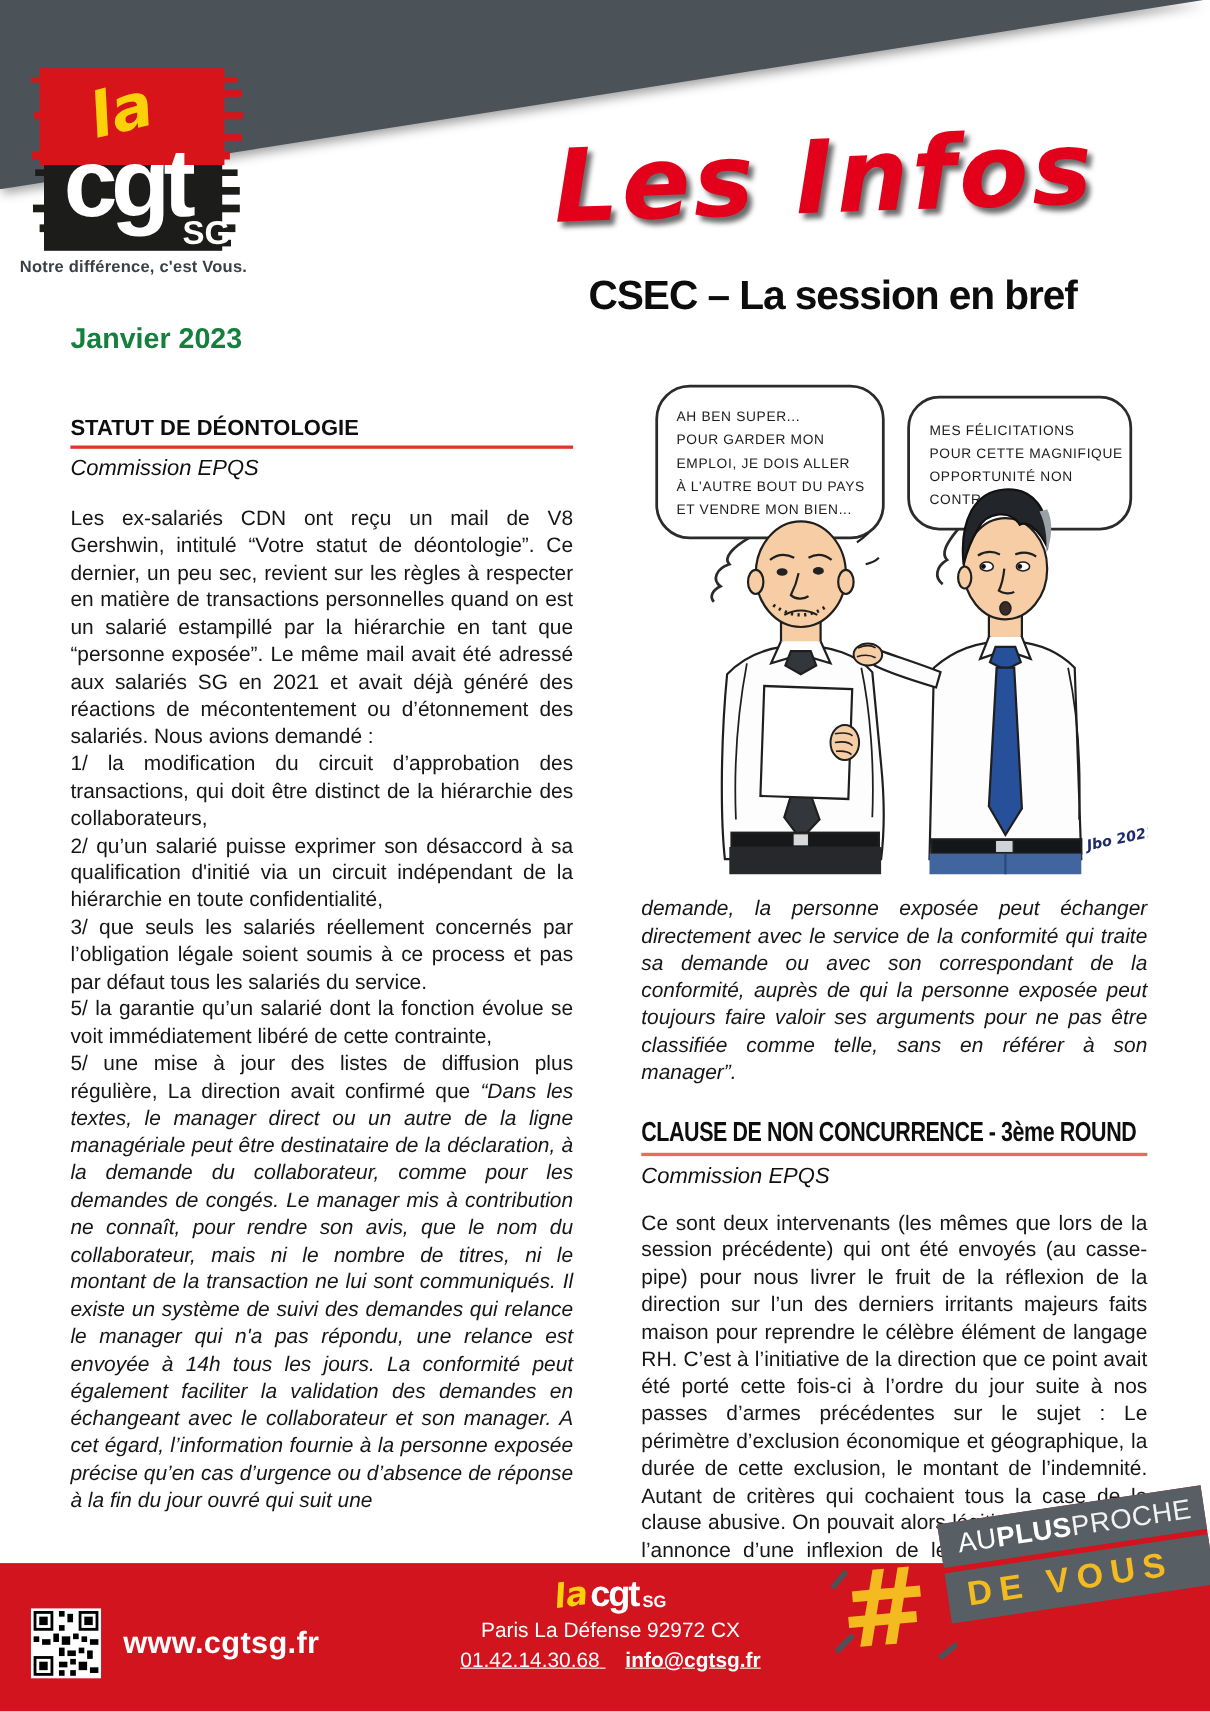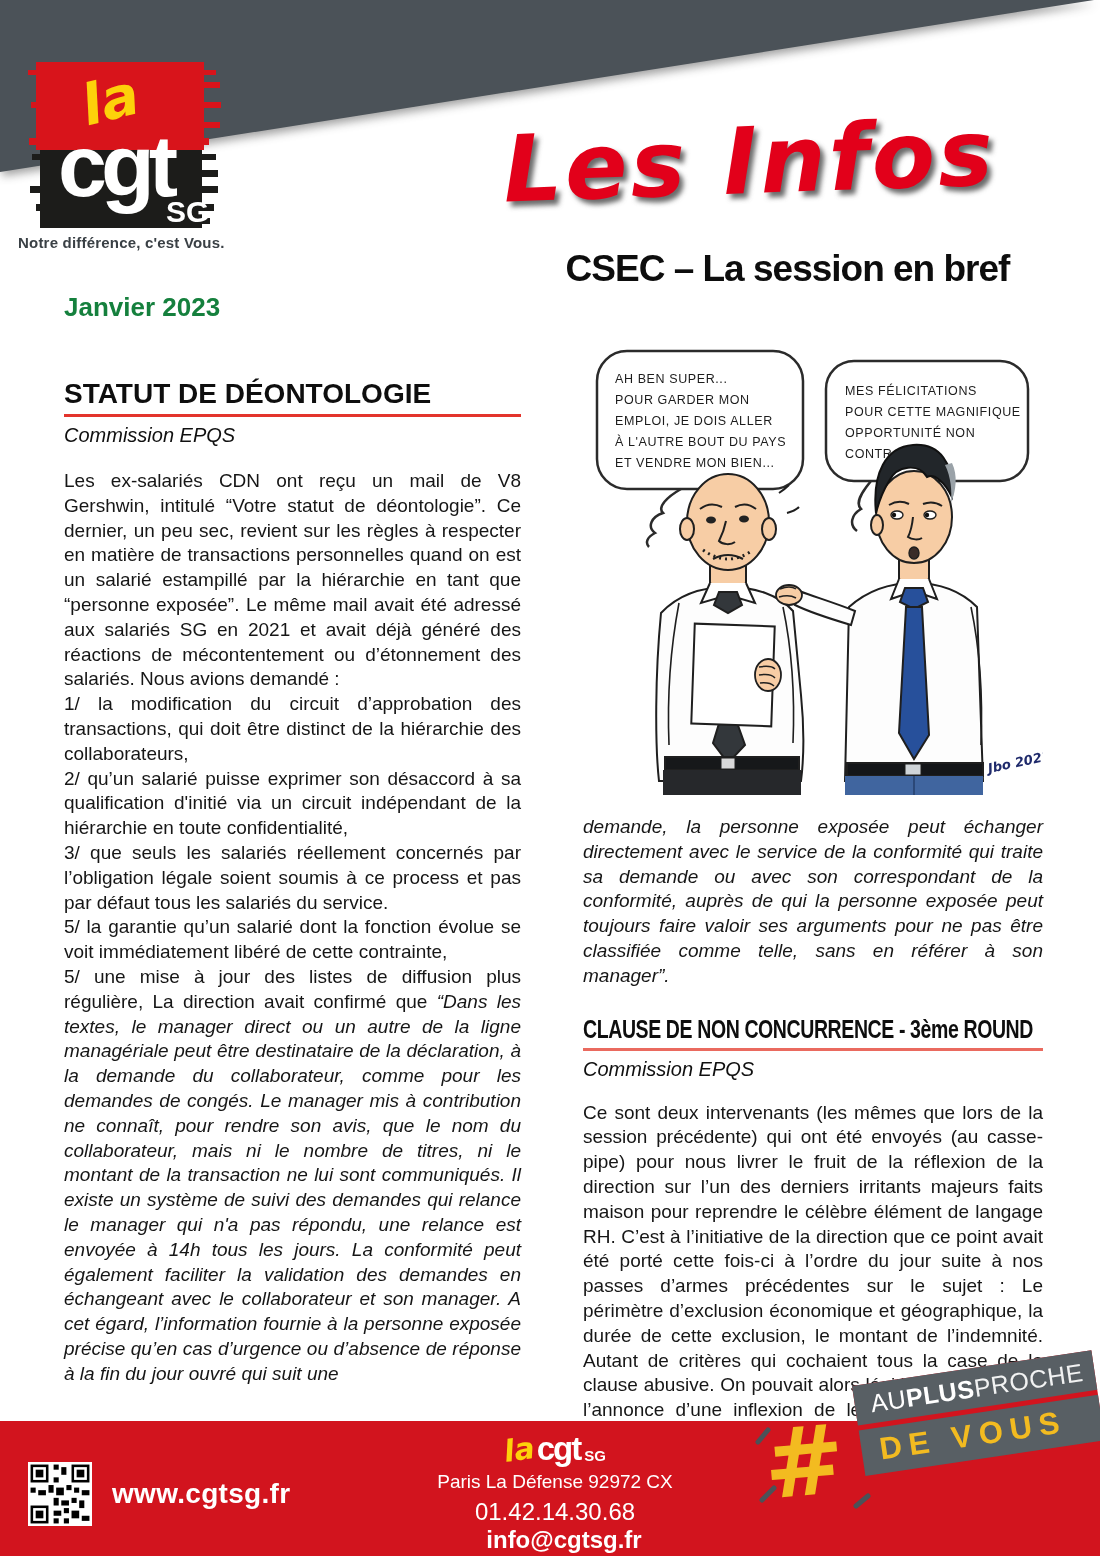--- a/index.html
+++ b/index.html
@@ -28,28 +28,28 @@
     color:#3a4045;letter-spacing:.2px;}
   .issue-date{position:absolute;left:64px;top:292px;font-size:26px;font-weight:bold;color:#15803d;}
   .title-script{
     position:absolute;left:492px;top:116px;width:515px;text-align:center;
     font-family:"DejaVu Sans",sans-serif;font-style:italic;font-weight:bold;
     font-size:92px;line-height:1;color:var(--title_red);letter-spacing:3px;
     transform:rotate(-2deg);
     text-shadow:4px 5px 5px rgba(70,70,70,.8);
   }
   .subtitle{
-    position:absolute;left:535px;top:248px;width:505px;text-align:center;
+    position:absolute;left:535px;top:248px;width:505px;text-align:left;
     font-size:37px;font-weight:bold;color:#0d0d0d;letter-spacing:-1px;white-space:nowrap;
   }
   
   .col-left{position:absolute;left:64px;top:378px;width:457px;}
   .col-right{position:absolute;left:583px;top:345px;width:460px;}
   h2.section{
-    margin:0;font-size:28px;font-weight:bold;color:#0e0e0e;
+    margin:0;font-size:20px;font-weight:bold;color:#0e0e0e;
     padding-bottom:4px;border-bottom:3px solid var(--underline_red_1);
     white-space:nowrap;
   }
   h2.section-2{border-bottom-color:var(--underline_red_2);font-size:25px;}
   .condense{display:inline-block;transform:scaleX(.78);transform-origin:0 70%;letter-spacing:-.5px;}
   .commission{font-style:italic;font-size:20px;margin:7px 0 0 0;color:#101010;}
   .paras{margin-top:22px;}
   .body-p{font-size:19px;line-height:24.8px;text-align:justify;margin:0;color:var(--body_ink);}
   .body-p .it{font-style:italic;}
   .col-right .cartoon{display:block;}
@@ -61,21 +61,21 @@
     background:var(--brand_red);}
   .qr{position:absolute;left:28px;top:1462px;}
   .website{position:absolute;left:112px;top:1478px;font-size:28px;font-weight:bold;color:#fff;letter-spacing:.3px;}
   .footer-center{position:absolute;left:385px;top:1432px;width:340px;text-align:center;color:#fff;}
   .footer-logo{display:flex;justify-content:center;align-items:baseline;gap:2px;line-height:1;}
   .footer-logo .f-la{font-family:"DejaVu Sans",sans-serif;font-style:italic;font-weight:bold;
     font-size:30px;color:var(--logo_yellow);transform:rotate(-8deg);display:inline-block;}
   .footer-logo .f-cgt{font-weight:bold;font-size:33px;letter-spacing:-2px;}
   .footer-logo .f-sg{font-weight:bold;font-size:15px;position:relative;top:1px;margin-left:2px;}
   .footer-addr{font-size:19px;margin-top:6px;}
-  .footer-contact{font-size:24px;margin-top:5px;}
+  .footer-contact{font-size:19px;margin-top:5px;text-decoration:underline;}
   .footer-contact .mail{margin-left:18px;font-weight:bold;}
   .hash-accents{position:absolute;left:750px;top:1408px;}
   .hashtag{position:absolute;left:764px;top:1414px;font-family:"DejaVu Sans",sans-serif;
     font-size:96px;line-height:1;font-weight:bold;color:var(--accent_yellow);
     transform:rotate(-5deg);}
   .banner{position:absolute;left:852px;top:1386px;width:fit-content;
     transform:rotate(-8.5deg);transform-origin:0 0;background:var(--brand_red);}
   .banner-line1{background:#585f64;color:#fff;font-size:25px;line-height:1;
     padding:8px 12px 7px 16px;white-space:nowrap;letter-spacing:.5px;}
   .banner-line1 .b{font-weight:bold;}

